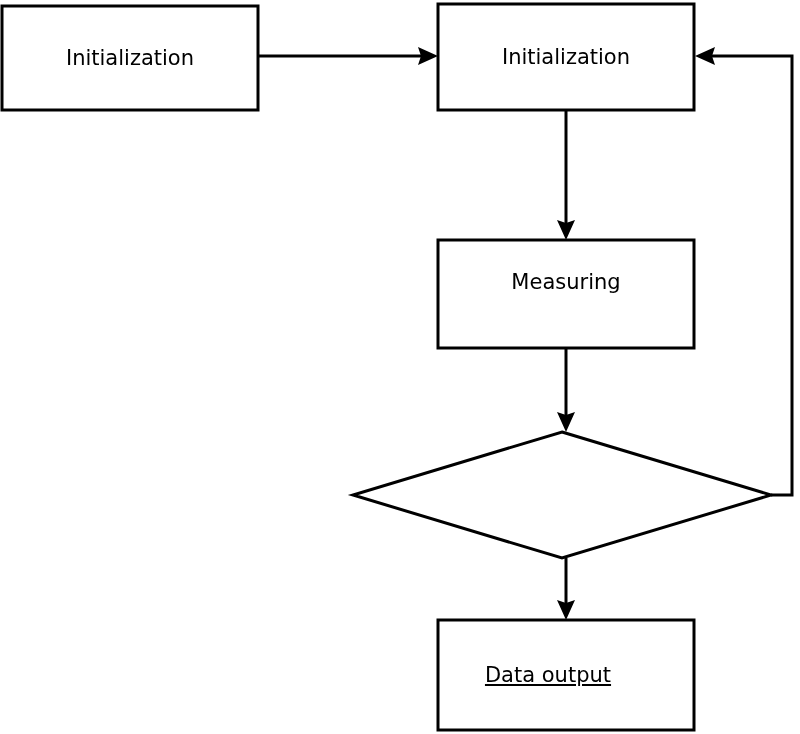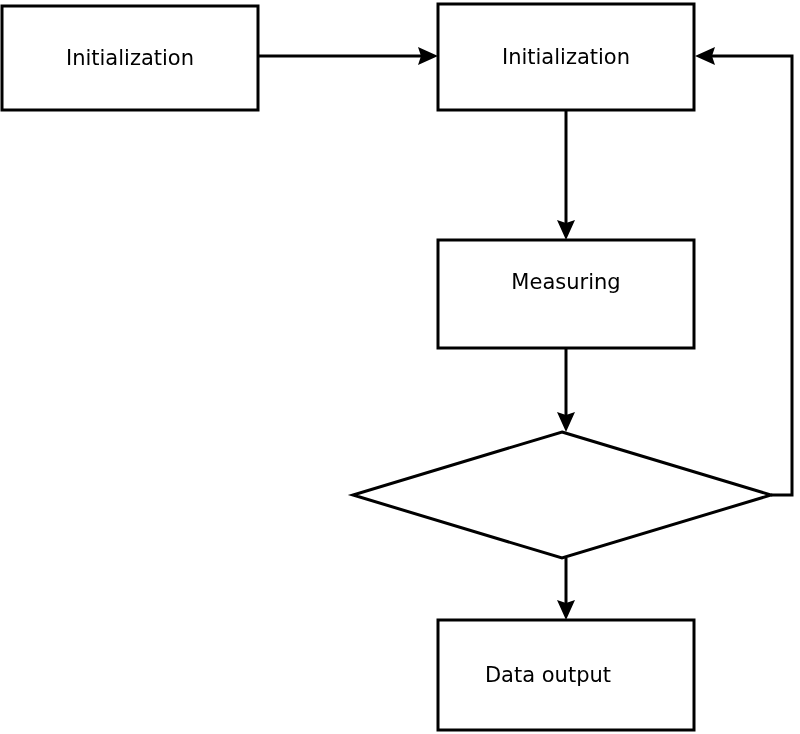--- a/index.html
+++ b/index.html
@@ -79,15 +79,15 @@
 
   </svg>
 
   <div class="node-label" style="left:2px; top:6px; width:256px; height:104px;">Initialization</div>
 
   <div class="node-label" style="left:438px; top:4px; width:256px; height:106px;">Initialization</div>
 
   <div class="node-label" style="left:438px; top:240px; width:256px; height:84px;">Measuring</div>
 
 
-  <div class="node-label" style="left:438px; top:620px; width:220px; height:110px;">Data output</div>
+  <div class="node-label" style="left:438px; top:620px; width:220px; height:110px;text-decoration:underline;">Data output</div>
 
 </div>
 
 </body></html>

